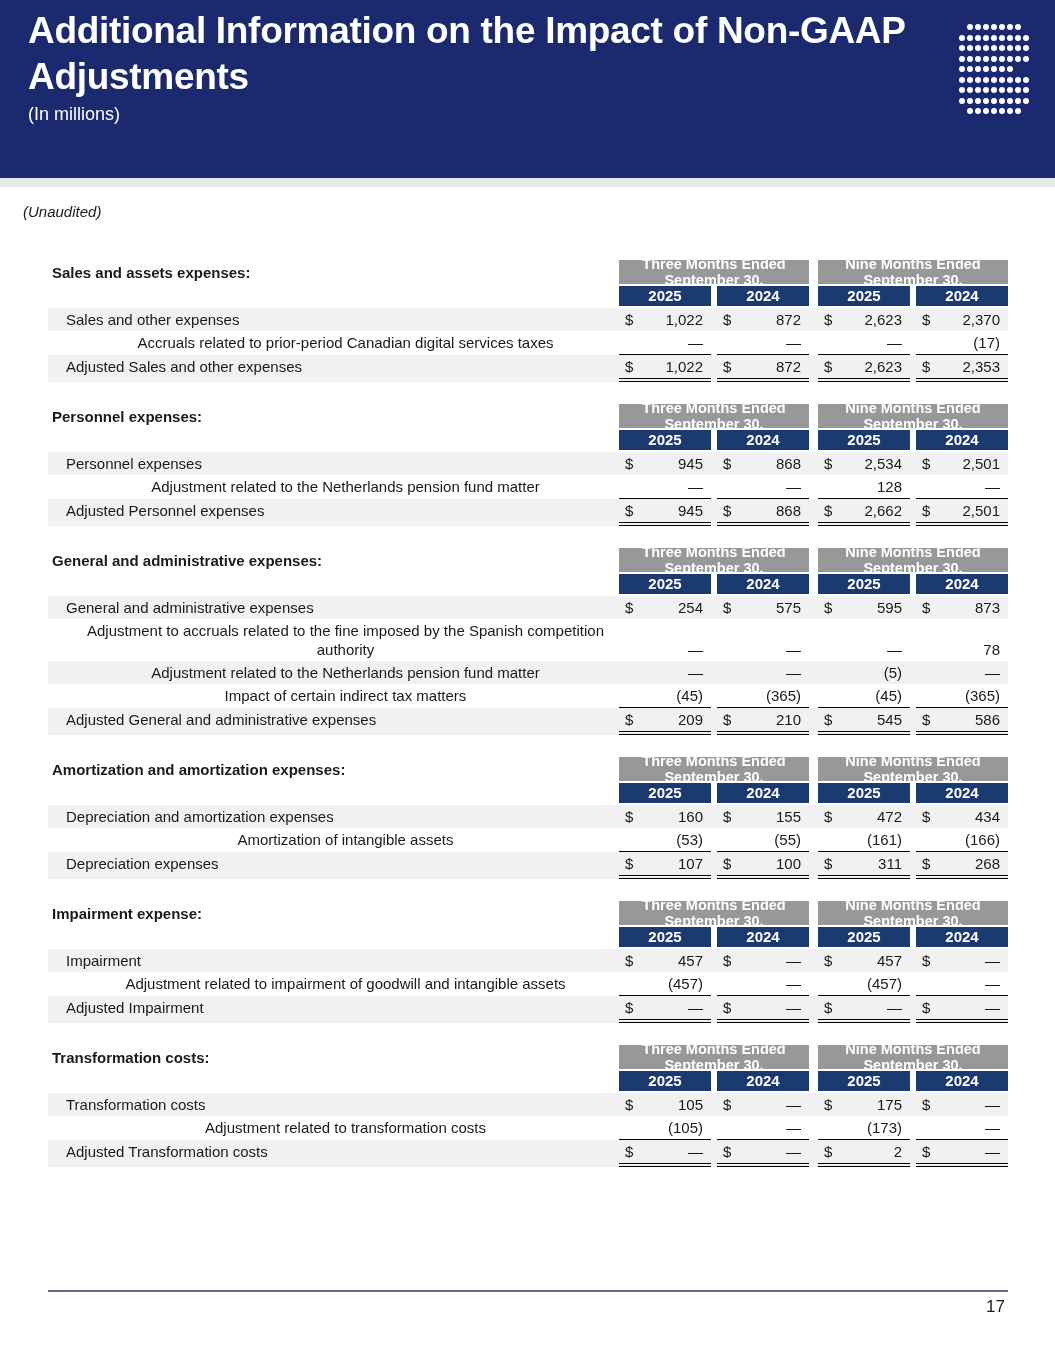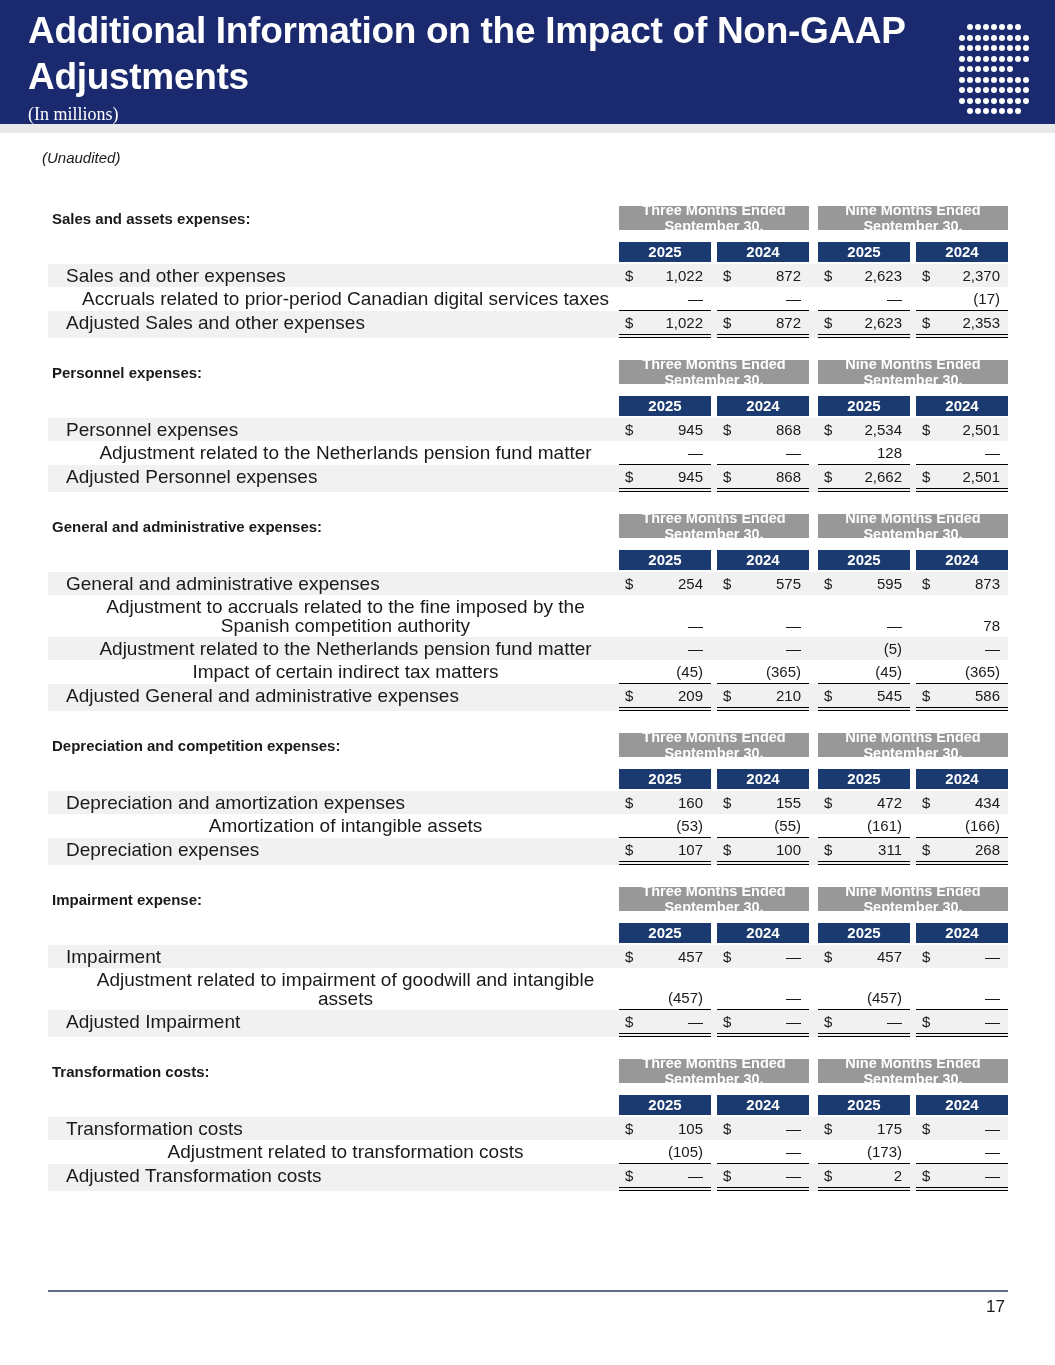--- a/index.html
+++ b/index.html
@@ -15,59 +15,58 @@
   body{
     width:1055px;height:1365px;
     background:#ffffff;
     font-family:"Liberation Sans", sans-serif;
     color:var(--ink);
     position:relative;
     overflow:hidden;
   }
   
   .banner{
-    height:124px;
+    height:178px;
     background:var(--banner-navy);
     color:#fff;
     padding:8px 28px 0 28px;
     position:relative;
   }
   .banner h1{
     margin:0;
     font-size:37px;
     line-height:1.24;
     font-weight:bold;
     max-width:890px;
     letter-spacing:-0.3px;
   }
   .banner .subtitle{
     font-size:18px;
     margin-top:4px;
     font-weight:normal;
-    font-family:Liberation Serif, serif;
   }
   .dot-logo{
     position:absolute;
     top:22px;right:25px;
     display:grid;
     grid-template-columns:repeat(9,8px);
     grid-auto-rows:10.5px;
   }
   .dot-logo .dot{
     width:6px;height:6px;border-radius:50%;
     background:#fff;align-self:center;justify-self:center;
   }
   .dot-logo .dot.off{visibility:hidden;}
   .banner-strip{
     height:9px;
     background:#e8e9eb;
   }
   
   .unaudited{
-    margin:16px 0 0 42px;
+    margin:16px 0 0 23px;
     font-style:italic;
     font-size:15px;
   }
   
   .content{
     margin:40px 47px 0 48px;
     width:960px;
   }
   .tbl-section{margin-bottom:22px;}
   .grid-row{
@@ -87,35 +86,35 @@
   }
   .hdr1 .period-a{grid-column:2 / span 3;}
   .hdr1 .period-b{grid-column:6 / span 3;}
   .sec-title{
     grid-column:1;
     align-self:center;
     font-weight:bold;
     font-size:15px;
     padding-left:4px;
   }
-  .hdr2{margin-top:12px;margin-bottom:2px;}
+  .hdr2{margin-top:2px;margin-bottom:2px;}
   .year-cell{
     background:var(--year-navy);
     color:#fff;
     font-weight:bold;
     font-size:15px;
     text-align:center;
     height:20px;line-height:20px;
   }
   .y1{grid-column:2;} .y2{grid-column:4;} .y3{grid-column:6;} .y4{grid-column:8;}
   .data-row{min-height:22px;}
   .data-row.stripe{background:var(--stripe-gray);}
   .row-label{
     grid-column:1;
-    font-size:19px;
+    font-size:15px;
     line-height:19px;
     padding:2px 6px 2px 18px;
   }
   .row-label.lvl2{padding-left:30px;text-align:center;}
   .num-cell{
     display:flex;
     justify-content:space-between;
     align-items:flex-end;
     font-size:15px;
     line-height:19px;
@@ -480,21 +479,21 @@
           <span class="val">545</span>
         </div>
         <div class="num-cell c4 u-double">
           <span class="dollar">$</span>
           <span class="val">586</span>
         </div>
       </div>
     </section>
     <section class="tbl-section">
       <div class="grid-row hdr1">
-        <div class="sec-title">Depreciation and competition expenses:</div>
+        <div class="sec-title">Amortization and amortization expenses:</div>
         <div class="period-cell period-a">Three Months Ended September 30,</div>
         <div class="period-cell period-b">Nine Months Ended September 30,</div>
       </div>
       <div class="grid-row hdr2">
         <div class="year-cell y1">2025</div>
         <div class="year-cell y2">2024</div>
         <div class="year-cell y3">2025</div>
         <div class="year-cell y4">2024</div>
       </div>
       <div class="grid-row data-row stripe">

